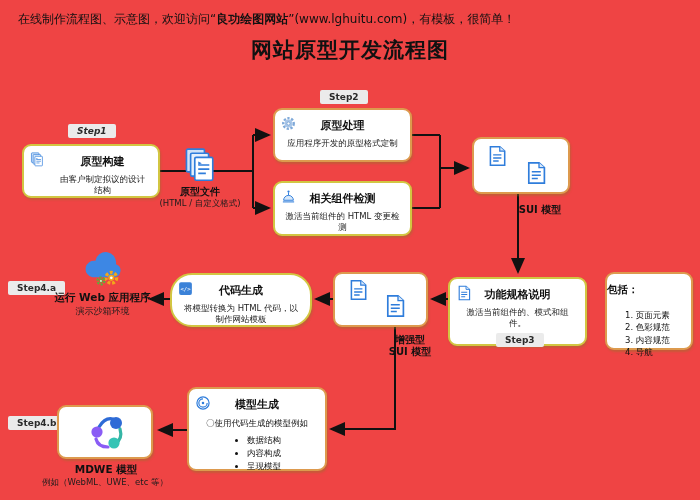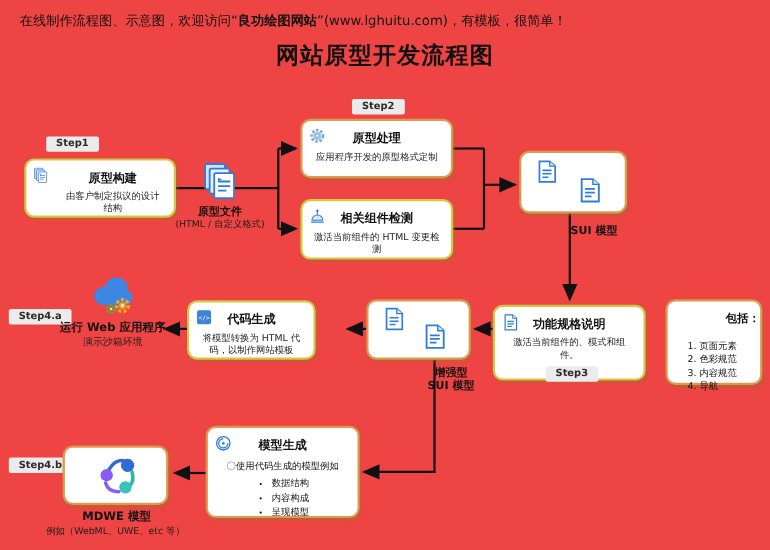--- a/index.html
+++ b/index.html
@@ -14,21 +14,21 @@
            border-radius:9px;box-shadow:1px 2px 2px rgba(150,115,45,.45);z-index:2;box-sizing:border-box;}
   .flowbox.yellow{border-color:var(--accent-yellow);}
   .flowbox .cicon{position:absolute;left:6px;top:6px;}
   .bt{font-weight:bold;font-size:11px;text-align:center;margin-top:8px;}
   .bs{font-size:8.5px;text-align:center;color:#1c1c1c;margin-top:5px;padding:0 9px;line-height:1.35;}
   .badge{position:absolute;background:var(--badge-bg);color:#2b2b2b;font-size:9px;font-weight:bold;
          padding:2px 9px;border-radius:2px;z-index:2;white-space:nowrap;}
   .lbl{position:absolute;font-weight:bold;font-size:10px;text-align:center;z-index:2;white-space:nowrap;}
   .sublbl{position:absolute;font-size:8.5px;text-align:center;z-index:2;white-space:nowrap;color:#1c1c1c;}
   .freeicon{position:absolute;z-index:2;}
-  .inc-title{font-weight:bold;font-size:10.5px;text-align:right;margin-top:9px;}
+  .inc-title{font-weight:bold;font-size:10.5px;text-align:left;margin-top:9px;}
   .inc-list{font-size:8.5px;margin-top:12px;padding-left:18px;line-height:1.45;}
   .mg-intro{font-size:8.5px;text-align:center;margin-top:6px;}
   .mg-list{font-size:8.5px;margin:4px auto 0;width:fit-content;padding-left:14px;line-height:1.5;}
   .mg-list li{list-style:disc;}
   .two-line{line-height:1.2;}
   .sprites{position:absolute;width:0;height:0;overflow:hidden;}
 </style>
 </head>
 <body>
 
@@ -109,21 +109,21 @@
       <path d="M440,168 H468" marker-end="url(#arrow)"></path>
       <path d="M518,194 V272" marker-end="url(#arrow)"></path>
       <path d="M448,299 H432" marker-end="url(#arrow)"></path>
       <path d="M333,299 H316" marker-end="url(#arrow)"></path>
       <path d="M170,299 H150" marker-end="url(#arrow)"></path>
       <path d="M395,327 V429 H331" marker-end="url(#arrow)"></path>
       <path d="M187,430 H159" marker-end="url(#arrow)"></path>
     </g>
   </svg>
 
-  <div class="badge" style="left:42px;top:124px;">Step1</div>
+  <div class="badge" style="left:68px;top:124px;font-style:italic;">Step1</div>
   <div class="flowbox yellow" style="left:22px;top:144px;width:138px;height:54px;padding-left:23px;">
     <svg class="cicon" width="15" height="15">
         <use href="#i-docs"></use>
       </svg>
     <div class="bt">原型构建</div>
     <div class="bs">由客户制定拟议的设计结构</div>
   </div>
 
   <svg class="freeicon" style="left:183px;top:146px;" width="36" height="38">
       <use href="#i-docs"></use>
@@ -183,21 +183,21 @@
       </svg>
     <svg style="position:absolute;left:48px;top:20px;" width="24" height="24">
         <use href="#i-doc"></use>
       </svg>
   </div>
   <div class="lbl two-line" style="left:370px;top:334px;width:80px;">
     <div>增强型</div>
     <div>SUI 模型</div>
   </div>
 
-  <div class="flowbox yellow" style="left:170px;top:273px;width:117px;height:54px;">
+  <div class="flowbox yellow" style="left:170px;top:273px;width:142px;height:54px;border-radius:22px;">
     <svg class="cicon" width="15" height="15">
         <use href="#i-code16"></use>
       </svg>
     <div class="bt">代码生成</div>
     <div class="bs">将模型转换为 HTML 代码，以制作网站模板</div>
   </div>
 
   <div class="badge" style="left:8px;top:281px;">Step4.a</div>
   <svg class="freeicon" style="left:82px;top:252px;" width="44" height="37">
       <use href="#i-cloudgear"></use>

